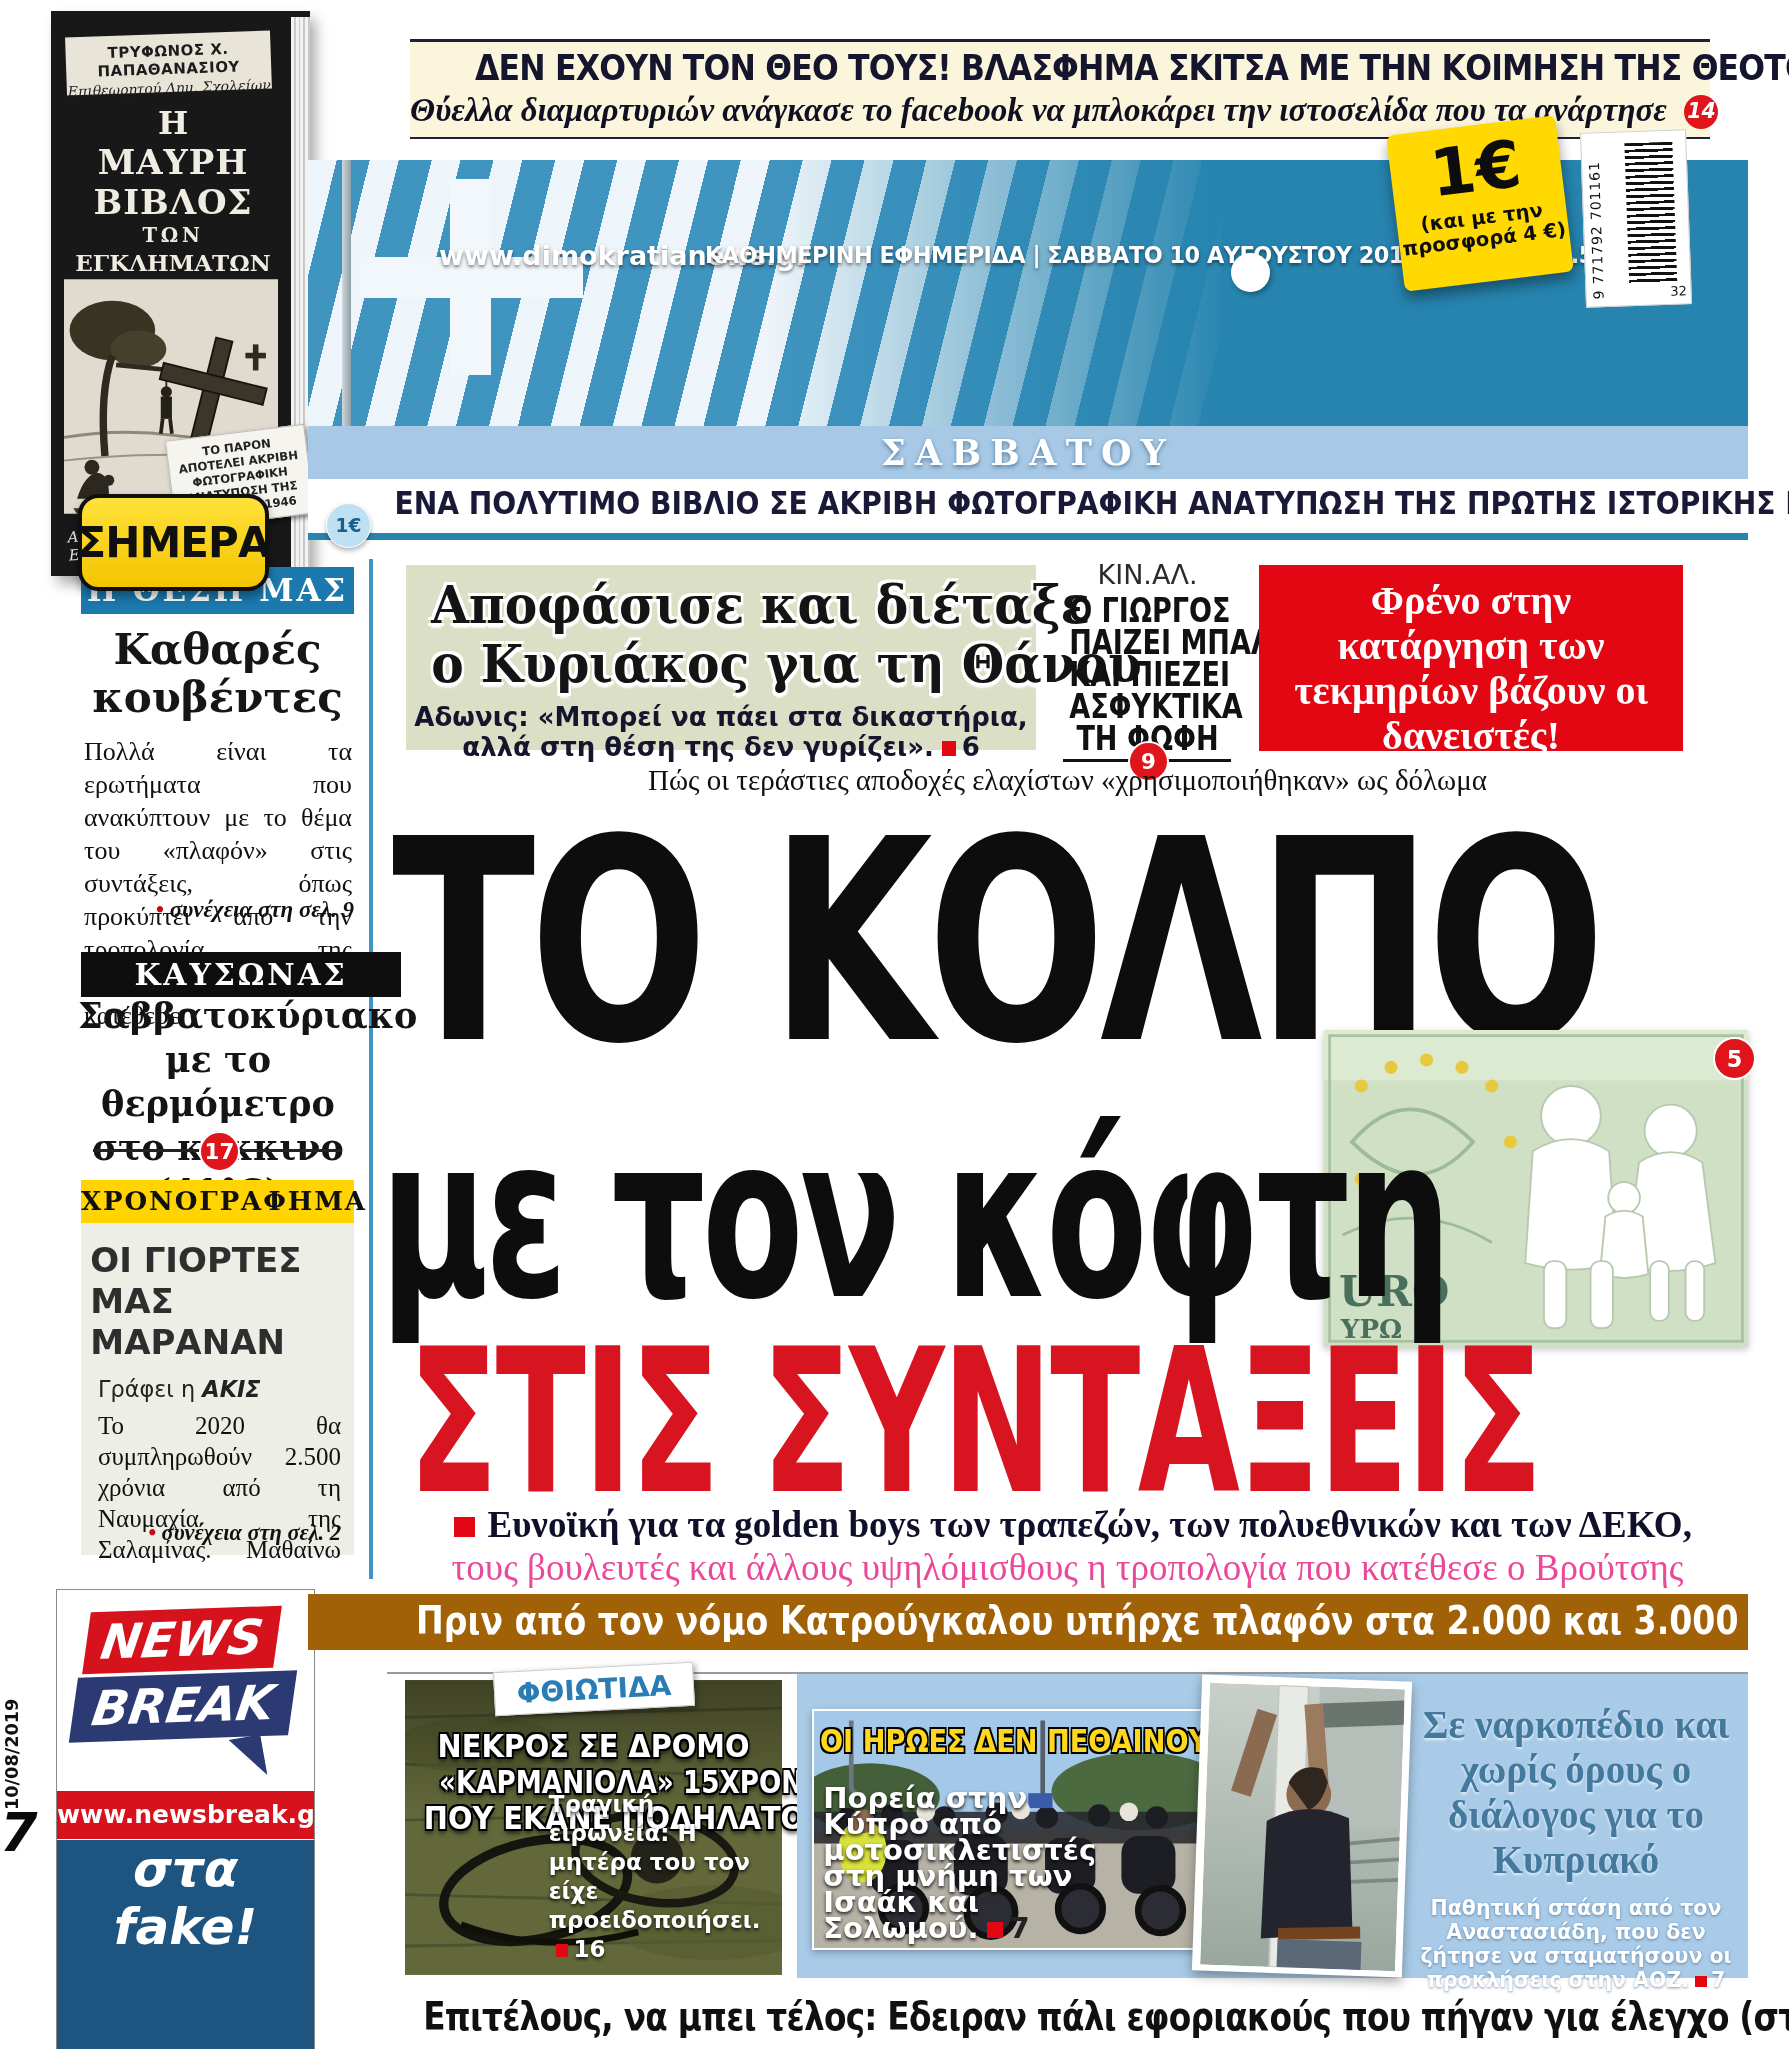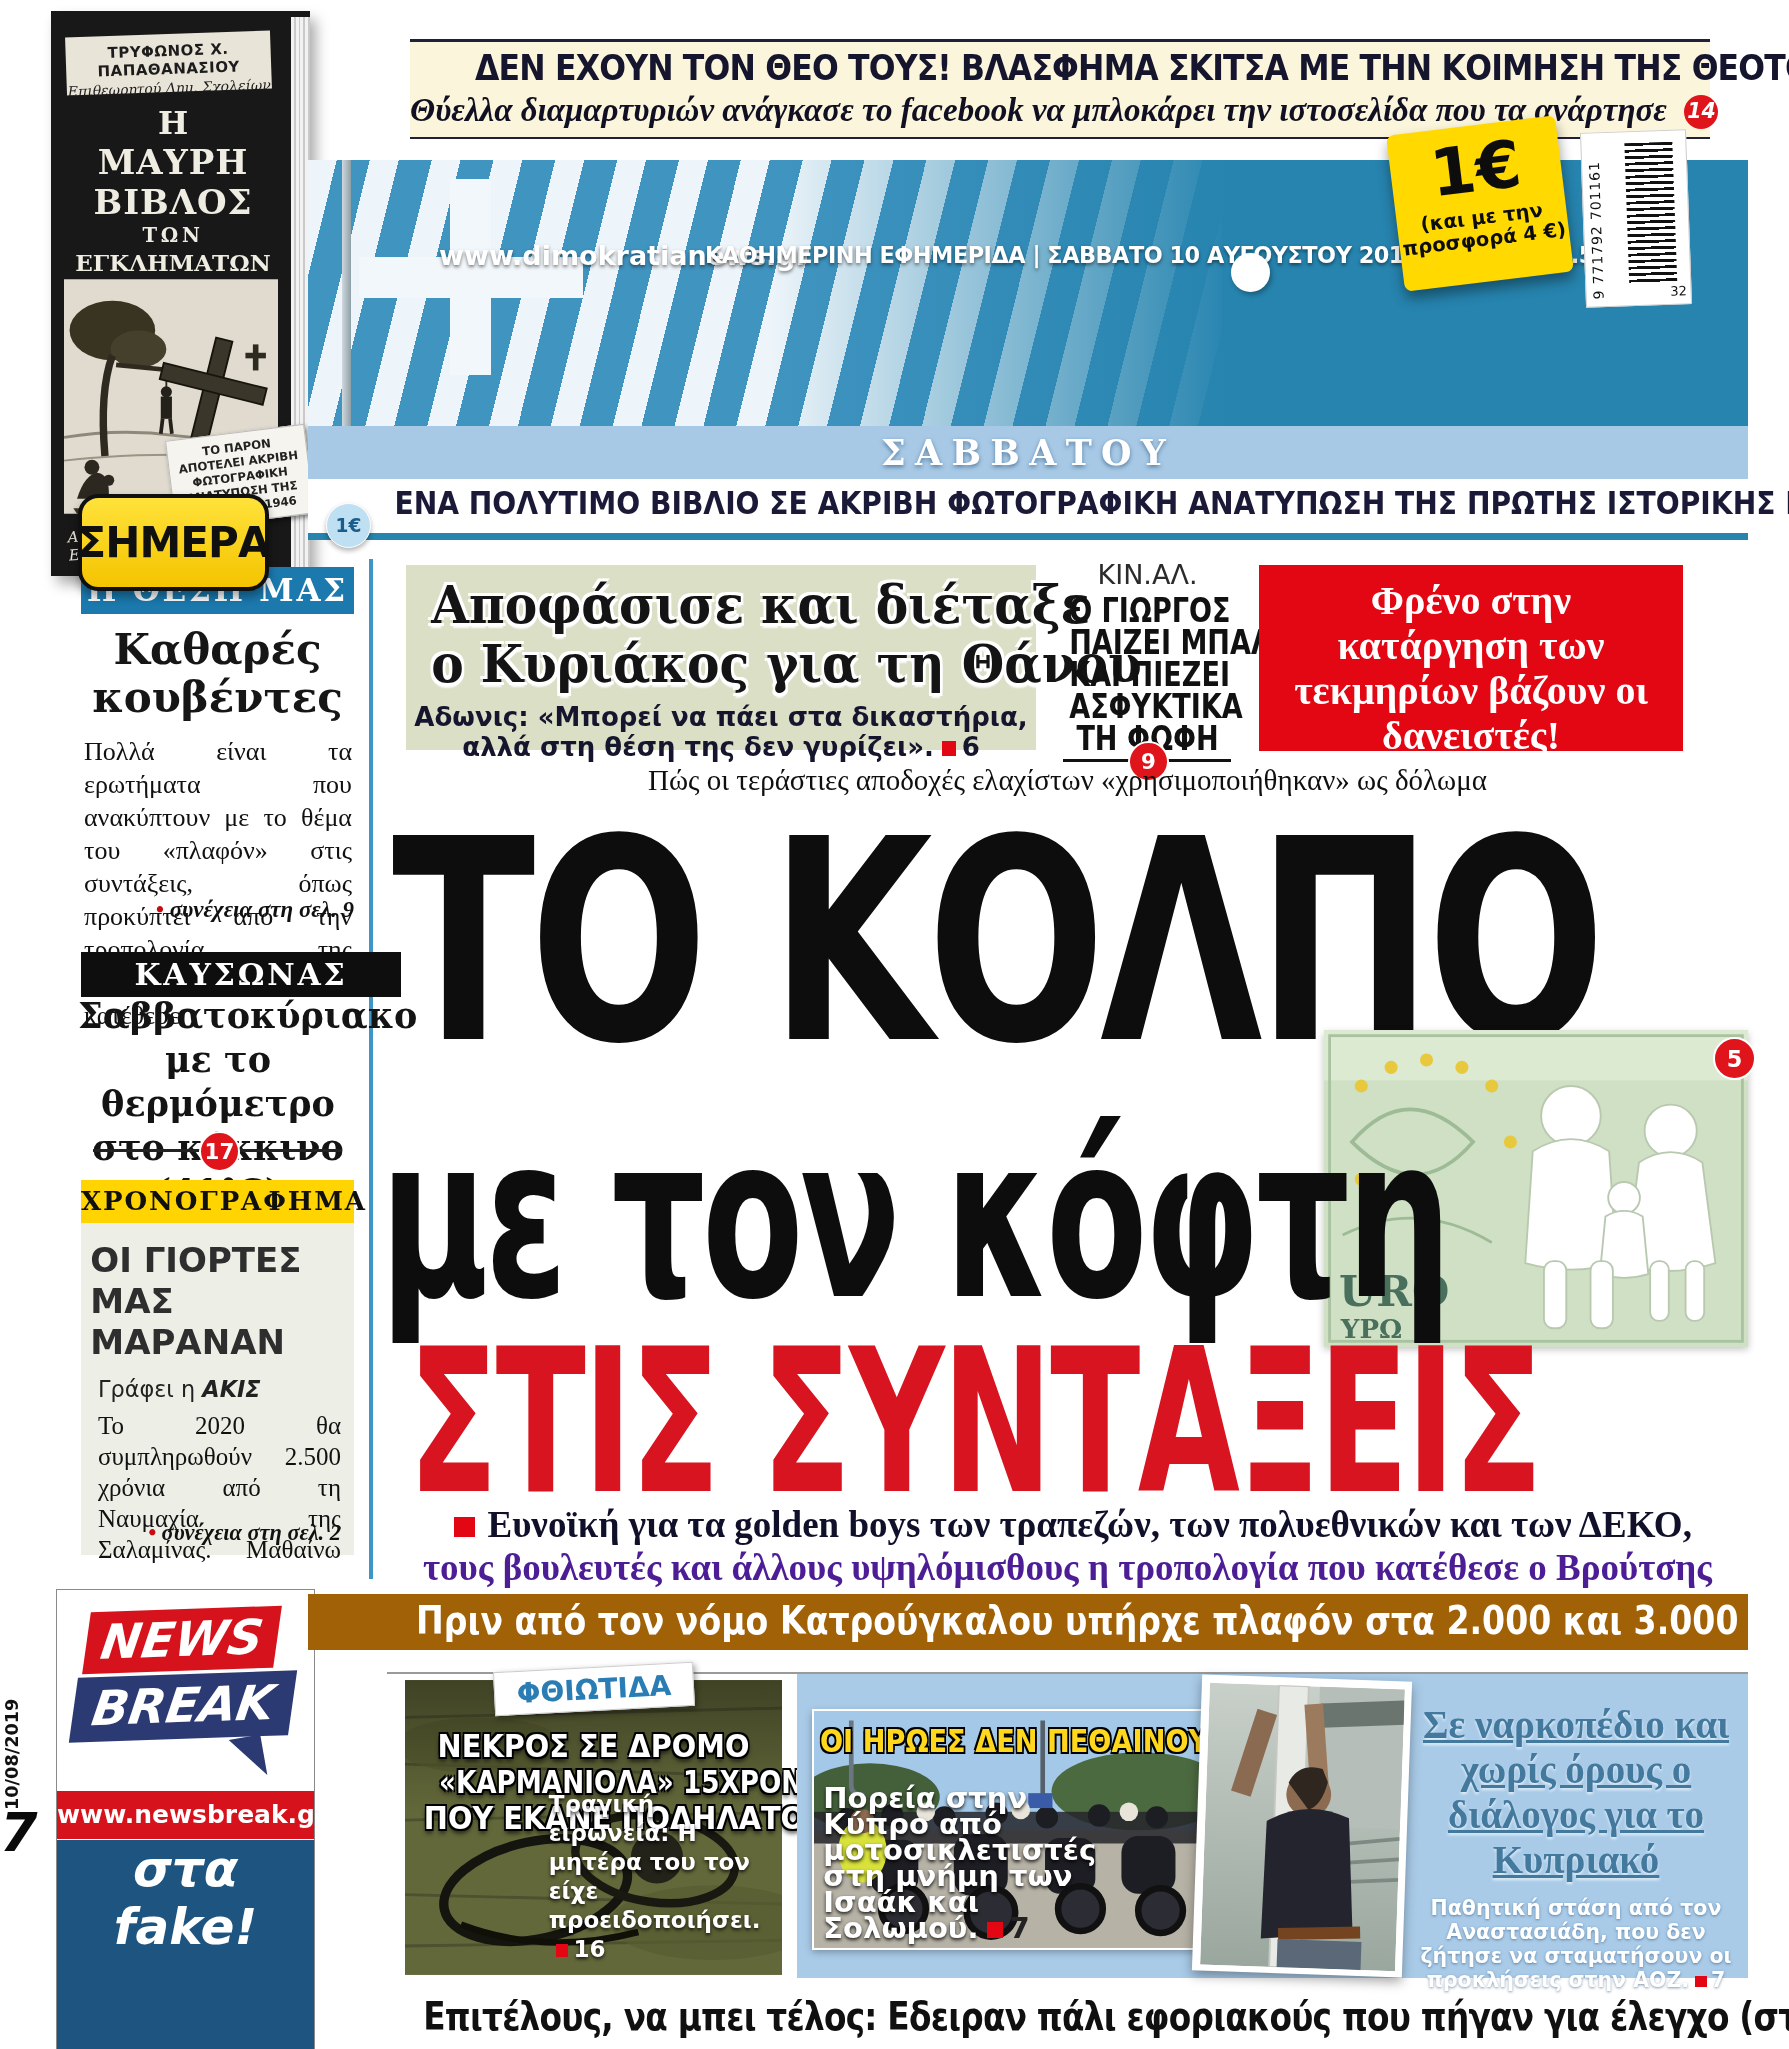--- a/index.html
+++ b/index.html
@@ -242,21 +242,21 @@
     </svg>
   </div>
   <div class="abs badge" style="left:1713px;top:1037px;width:39px;height:39px;font-size:22.4px;border:2.8px solid #fff;z-index:3;">5</div>
 
   <div class="abs nowrap" style="left:380px;top:1098px;font-weight:800;font-size:224px;line-height:242px;letter-spacing:-5.6px;color:#0d0d0d;transform:scaleX(.66);transform-origin:0 0;">με τον κόφτη</div>
   <div class="abs nowrap" style="left:408px;top:1322px;font-weight:800;font-size:200px;line-height:200px;letter-spacing:-3.7px;color:#d7141f;transform:scaleX(.66);transform-origin:0 0;">ΣΤΙΣ ΣΥΝΤΑΞΕΙΣ</div>
 
   <div class="abs ser nowrap" style="left:387px;top:1503px;width:1361px;text-align:center;font-weight:700;font-size:37px;color:#10102a;">
     <span class="sq" style="margin-right:.35em;"></span><span>Ευνοϊκή για τα golden boys των τραπεζών, των πολυεθνικών και των ΔΕΚΟ,</span>
   </div>
-  <div class="abs ser nowrap" style="left:387px;top:1546px;width:1361px;text-align:center;font-weight:700;font-size:37px;color:#4c1d95;">τους βουλευτές και άλλους υψηλόμισθους η τροπολογία που κατέθεσε ο Βρούτσης</div>
+  <div class="abs ser nowrap" style="left:387px;top:1546px;width:1361px;text-align:center;font-weight:400;font-size:37px;color:#ec4899;">τους βουλευτές και άλλους υψηλόμισθους η τροπολογία που κατέθεσε ο Βρούτσης</div>
 
   <div class="abs" style="left:308px;top:1594px;width:1440px;height:56px;background:#a16207;text-align:left;">
     <div class="nowrap" style="font-weight:800;font-size:39px;line-height:54px;color:#fff;transform:scaleX(.85);">Πριν από τον νόμο Κατρούγκαλου υπήρχε πλαφόν στα 2.000 και 3.000 €</div>
   </div>
 
   <div class="abs" style="left:387px;top:1672px;width:1361px;height:1.9px;background:#9a9a9a;"></div>
 
   <div class="abs" style="left:405px;top:1680px;width:377px;height:295px;">
     <svg class="abs" width="377" height="295" viewBox="0 0 404 316" style="left:0;top:0;">
       <rect width="404" height="316" fill="#63683a"></rect>
@@ -360,21 +360,21 @@
           <rect x="102" y="20" width="20" height="96" fill="#9c7a5d" transform="rotate(-6 102 20)"></rect>
           <circle cx="110" cy="116" r="24" fill="#8d6b50"></circle>
           <path d="M88 104 q10 -22 36 -16 l6 14 q-6 26 -20 30 z" fill="#2f2620"></path>
           <path d="M66 146 q42 -26 88 -6 l8 122 l-98 10 z" fill="#23242e"></path>
           <rect x="82" y="260" width="88" height="13" fill="#74431f" transform="rotate(-3 82 260)"></rect>
           <rect x="82" y="272" width="90" height="30" fill="#5a6877"></rect>
         </g>
       </svg>
     </div>
 
-    <div class="abs ser" style="left:617px;top:28px;width:324px;text-align:center;font-weight:700;font-size:39px;line-height:45px;color:#44799e;text-shadow:0 1.9px 2.8px rgba(255,255,255,.7);text-decoration:underline;">Σε ναρκοπέδιο και χωρίς όρους ο διάλογος για το Κυπριακό</div>
+    <div class="abs ser" style="left:617px;top:28px;width:324px;text-align:center;font-weight:700;font-size:39px;line-height:45px;color:#44799e;text-shadow:0 1.9px 2.8px rgba(255,255,255,.7);">Σε ναρκοπέδιο και χωρίς όρους ο διάλογος για το Κυπριακό</div>
     <div class="abs" style="left:617px;top:222px;width:324px;text-align:center;color:#fff;font-weight:700;font-size:20.5px;line-height:24px;text-shadow:0 0.9px 2.8px rgba(40,80,120,.6);">
       <span>Παθητική στάση από τον Αναστασιάδη, που δεν ζήτησε να σταματήσουν οι προκλήσεις στην ΑΟΖ.</span><span class="sq"></span><span>7</span>
     </div>
   </div>
 
   <div class="abs" style="left:308px;top:1989px;width:1440px;height:56px;text-align:center;">
     <div class="nowrap" style="transform:scaleX(.84);line-height:56px;">
       <span style="font-weight:800;font-size:39px;color:#101010;letter-spacing:-0.9px;">Επιτέλους, να μπει τέλος: Εδειραν πάλι εφοριακούς που πήγαν για έλεγχο (στη Μαγνησία)</span>
       
     </div>

